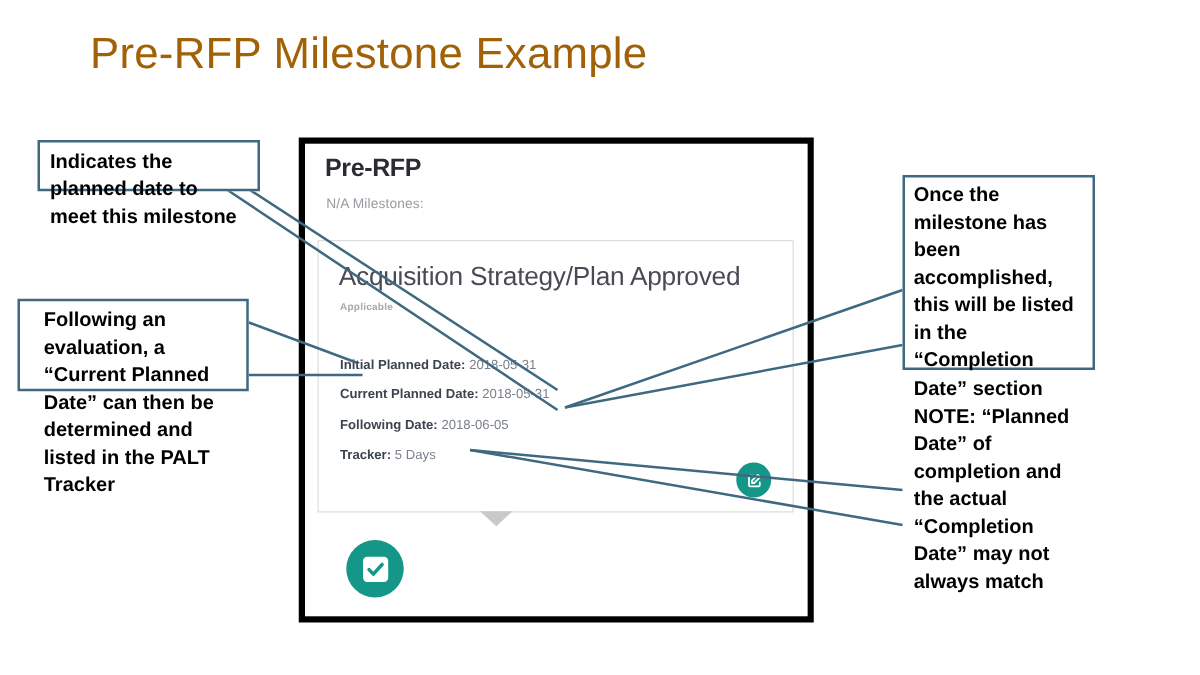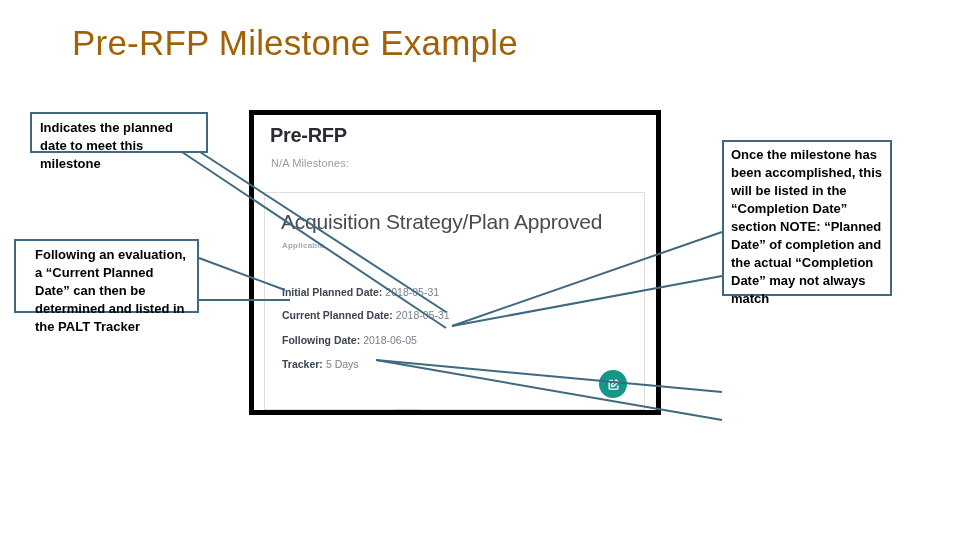--- a/index.html
+++ b/index.html
@@ -42,21 +42,21 @@
     pointer-events: none;
   }
 
   
   .callout {
     position: absolute;
     box-sizing: border-box;
     background: #ffffff;
     border: 2px solid #3f6881;
     color: #000000;
-    font-size: 13px;
+    font-size: 16px;
     font-weight: bold;
     line-height: 1.38;
     padding: 5px 7px 5px 8px;
   }
   .callout p {
     margin: 0;
   }
 
   #callout-planned-date {
     left: 30px;
@@ -67,39 +67,39 @@
   #callout-current-planned {
     left: 14px;
     top: 239px;
     width: 185px;
     height: 74px;
     padding-left: 19px;
   }
   #callout-completion-date {
     left: 722px;
     top: 140px;
-    width: 170px;
+    width: 154px;
     height: 156px;
     padding: 4px 6px 4px 7px;
   }
   #callout-slippage {
     left: 722px;
     top: 370px;
     width: 170px;
     height: 122px;
     padding: 4px 6px 4px 7px;
   }
 
   
   #app-screenshot {
     position: absolute;
-    left: 249px;
+    left: 239px;
     top: 110px;
     width: 412px;
-    height: 305px;
+    height: 388px;
     box-sizing: border-box;
     border: 5px solid #000000;
     background: #ffffff;
     overflow: hidden;
   }
   #app-inner {
     position: absolute;
     left: 0; top: 0;
     right: 0; bottom: 0;
     background: #ffffff;

